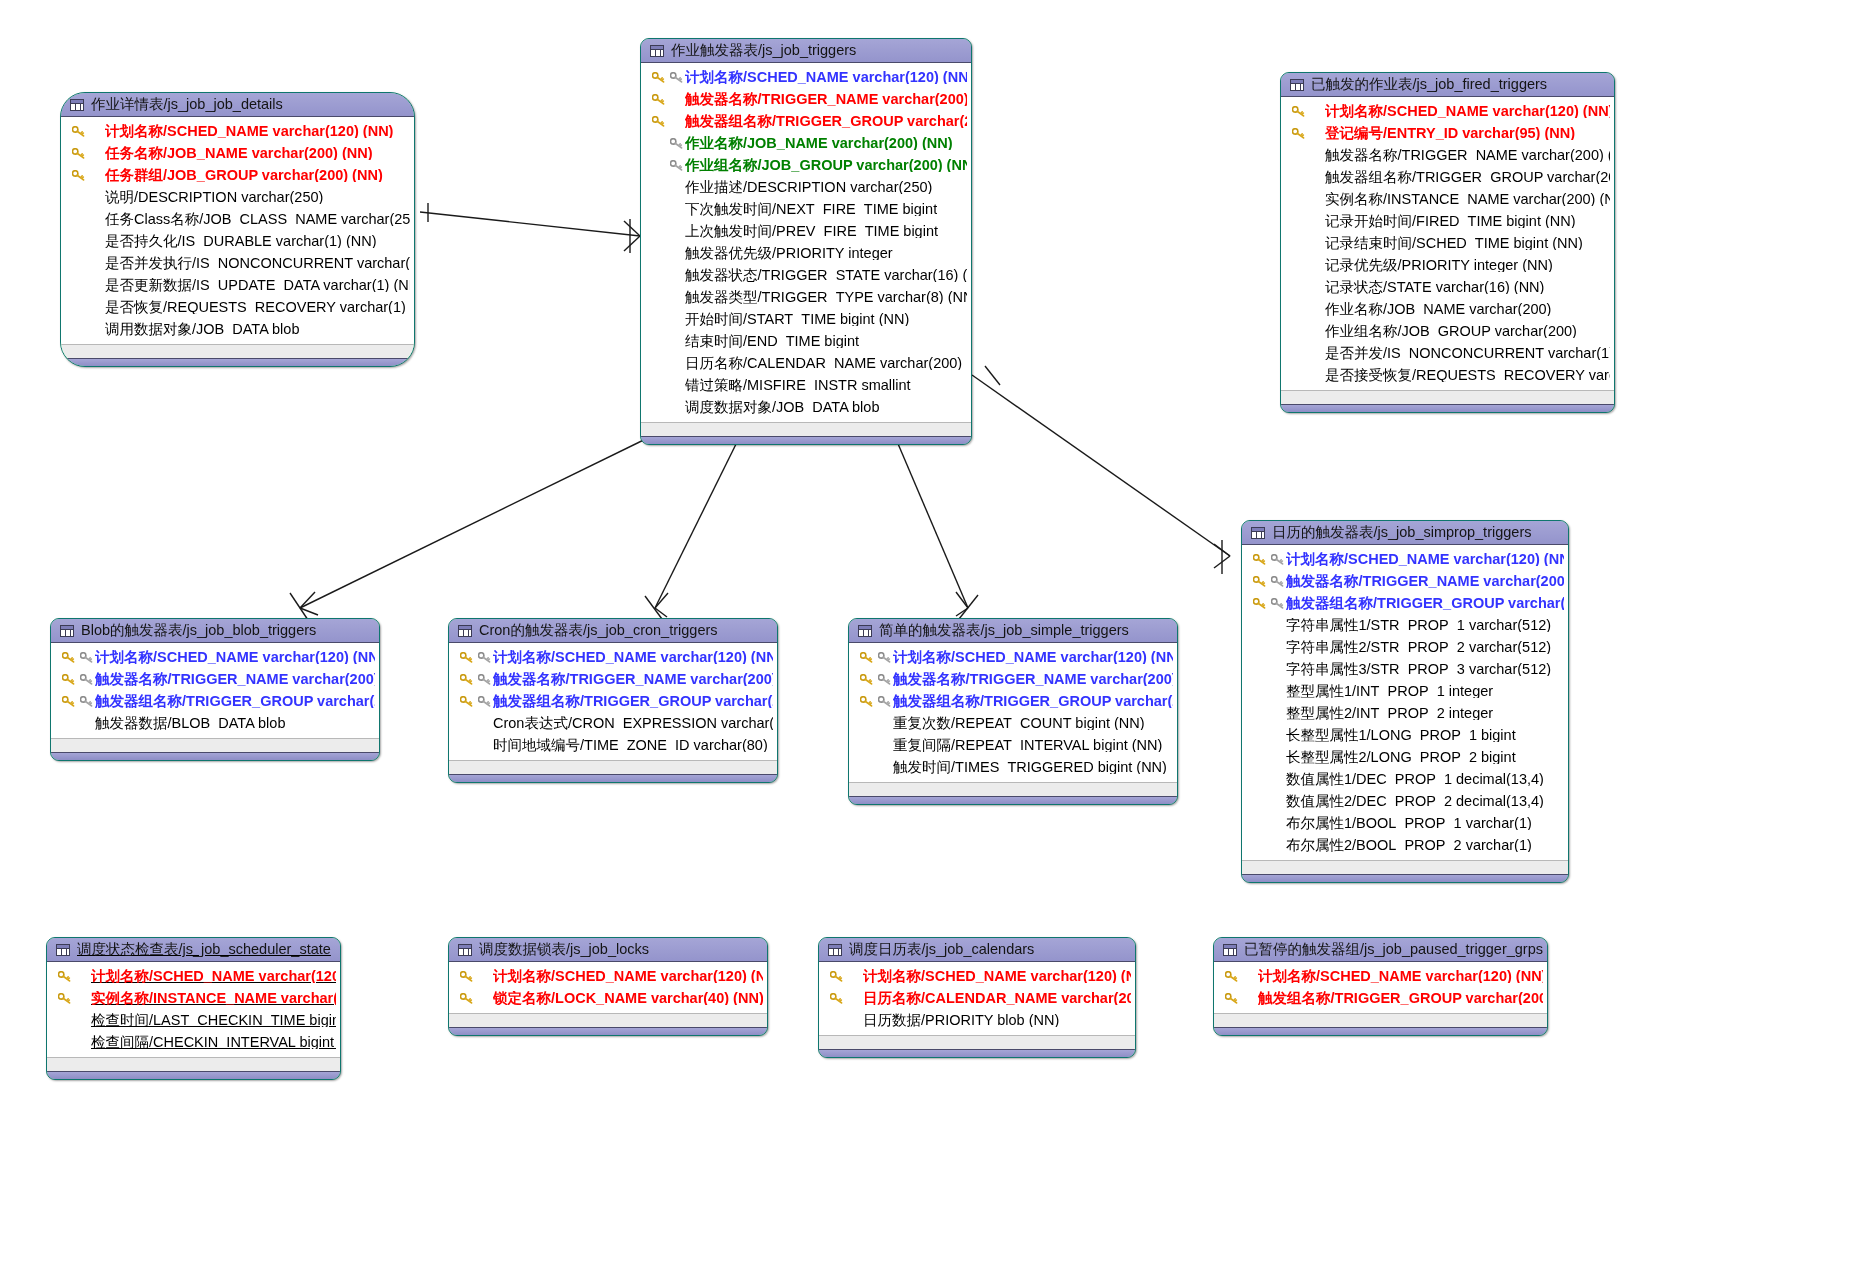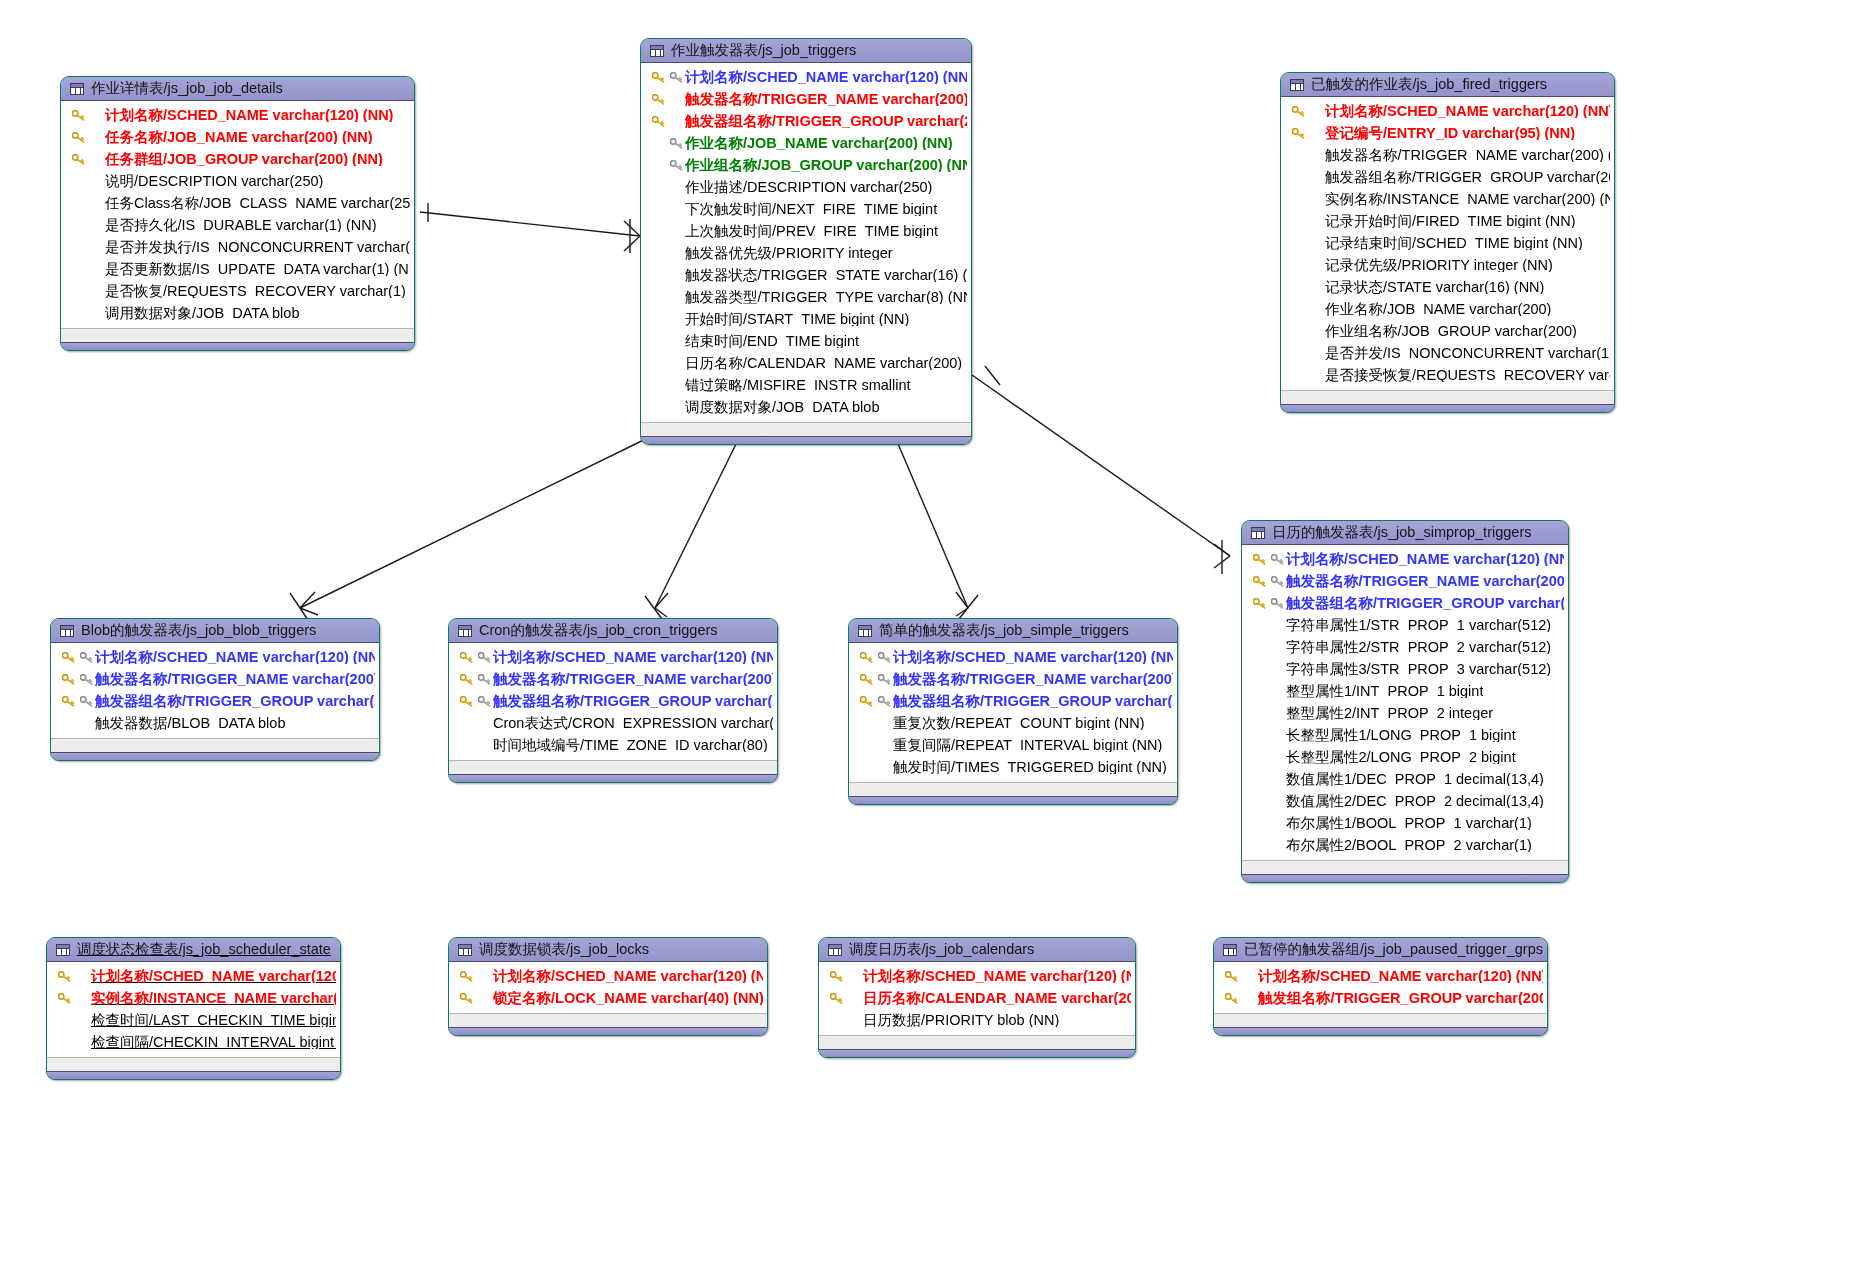--- a/index.html
+++ b/index.html
@@ -174,21 +174,21 @@
 
       <line x1="972" y1="375" x2="1230" y2="556"></line>
       <line x1="1230" y1="556" x2="1214" y2="544"></line>
       <line x1="1230" y1="556" x2="1214" y2="568"></line>
       <line x1="1222" y1="540" x2="1222" y2="574"></line>
       <line x1="985" y1="366" x2="1000" y2="385"></line>
     </g>
   </svg>
 
   <div id="entity-layer">
-      <div class="entity" style="left: 60px; top: 76px; width: 355px;">
+      <div class="entity" style="left: 60px; top: 92px; width: 355px; border-radius: 25px;">
         <div class="entity-title">
           <span class="table-icon"></span>
           <span class="title-text">作业详情表/js_job_job_details</span>
         </div>
         <div class="entity-body">
           <div class="field">
             <span class="keyslot">
               <span class="key">
                 <svg width="13" height="11" viewBox="0 0 13 11">
                   <circle cx="3.2" cy="3.4" r="2.7" fill="none" stroke="#c99a10" stroke-width="1.6"></circle>
@@ -558,21 +558,21 @@
           <div class="field">
             <span class="plainpad"></span>
             <span class="field-label c-black">字符串属性2/STR_PROP_2 varchar(512)</span>
           </div>
           <div class="field">
             <span class="plainpad"></span>
             <span class="field-label c-black">字符串属性3/STR_PROP_3 varchar(512)</span>
           </div>
           <div class="field">
             <span class="plainpad"></span>
-            <span class="field-label c-black">整型属性1/INT_PROP_1 bigint</span>
+            <span class="field-label c-black">整型属性1/INT_PROP_1 integer</span>
           </div>
           <div class="field">
             <span class="plainpad"></span>
             <span class="field-label c-black">整型属性2/INT_PROP_2 integer</span>
           </div>
           <div class="field">
             <span class="plainpad"></span>
             <span class="field-label c-black">长整型属性1/LONG_PROP_1 bigint</span>
           </div>
           <div class="field">

